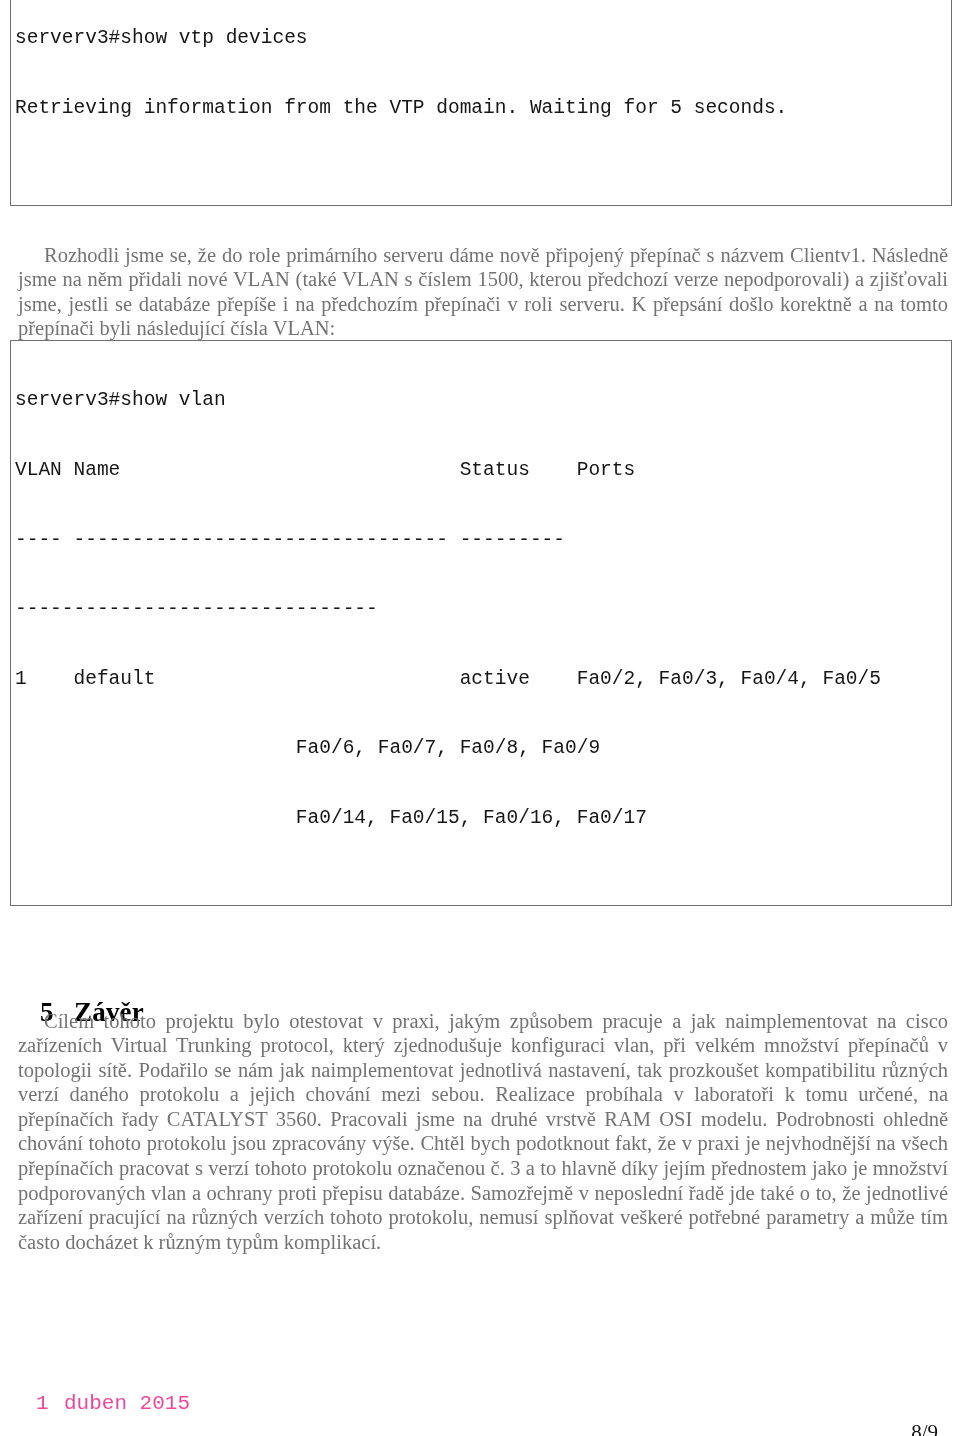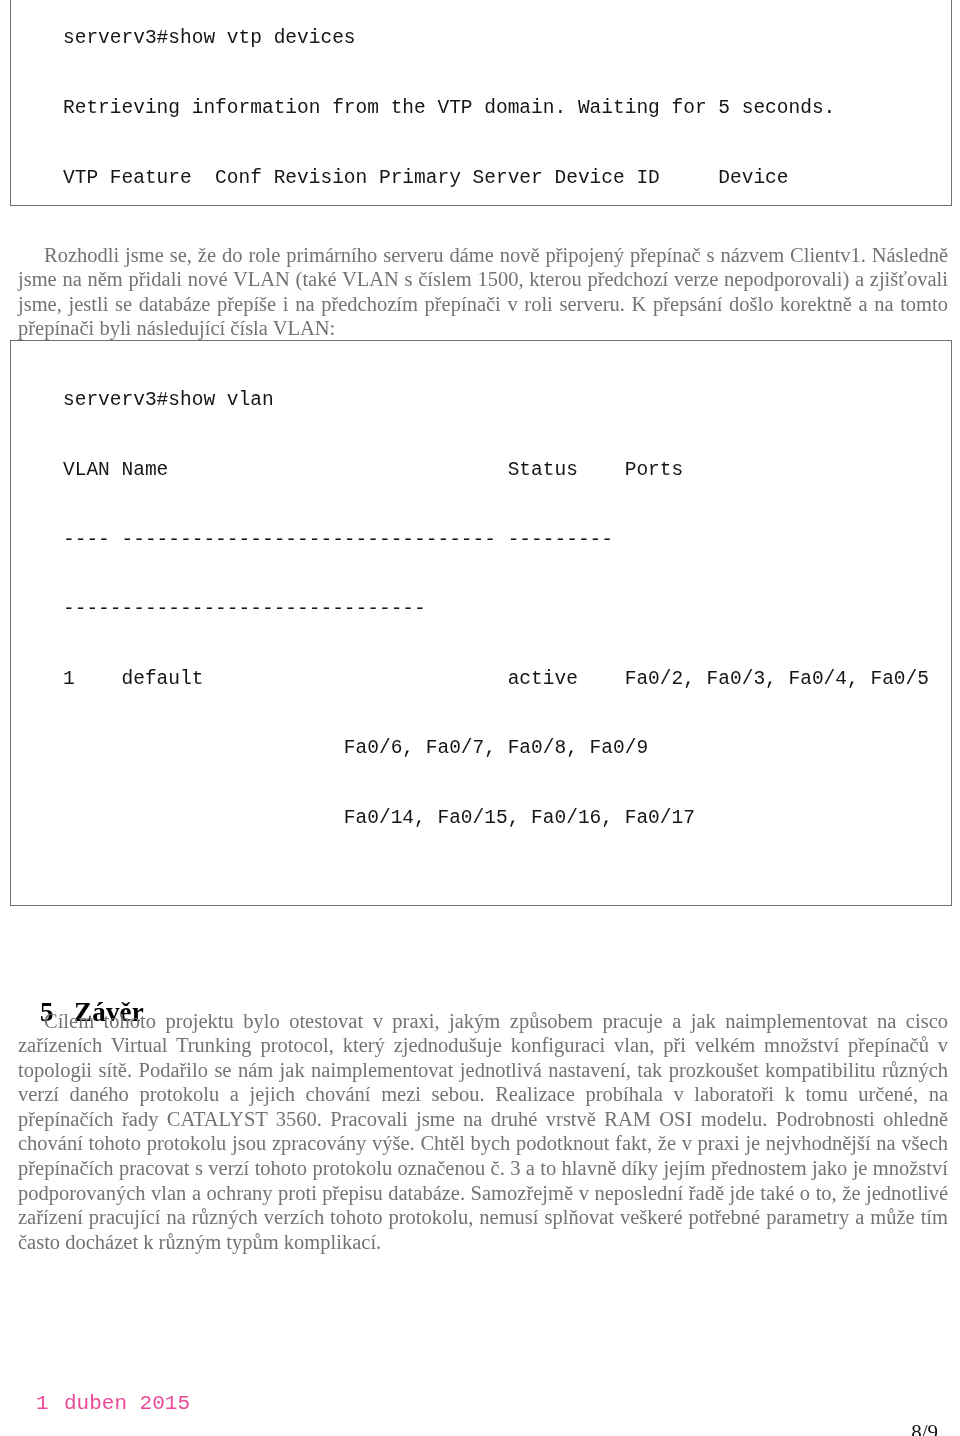--- a/index.html
+++ b/index.html
@@ -45,21 +45,20 @@
     height: 228px;
   }
   #code-block-2 {
     top: 340px;
     height: 566px;
   }
   .code-line {
     white-space: pre;
     display: block;
     min-height: 23.2px;
-    margin-left: 48px;
   }
 
   
   .para {
     position: absolute;
     left: 18px;
     width: 928px;
     font-family: "Liberation Serif", "DejaVu Serif", serif;
     font-size: 20.5px;
     line-height: 24.6px;
@@ -129,21 +128,20 @@
   }
 </style>
 </head>
 <body>
 
 <div class="page">
 
   <div class="code-box" id="code-block-1">
     <span class="code-line">serverv3#show vtp devices</span>
     <span class="code-line">Retrieving information from the VTP domain. Waiting for 5 seconds.</span>
-    <span class="code-line">VTP Feature  Conf Revision Primary Server Device ID     Device</span>
     
     
     
     
     
   </div>
 
   <p class="para" id="paragraph-vtp-devices"><span class="indent-first"></span><span>Rozhodli jsme se, že do role primárního serveru dáme nově připojený přepínač s názvem Clientv1. Následně jsme na něm přidali nové VLAN (také VLAN s číslem 1500, kterou předchozí verze nepodporovali) a zjišťovali jsme, jestli se databáze přepíše i na předchozím přepínači v roli serveru. K přepsání došlo korektně a na tomto přepínači byli následující čísla VLAN:</span></p>
 
   <div class="code-box" id="code-block-2">

